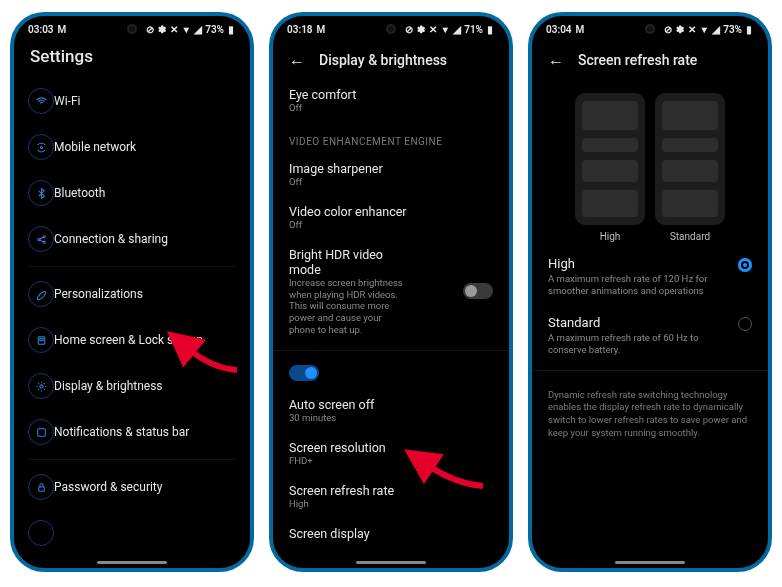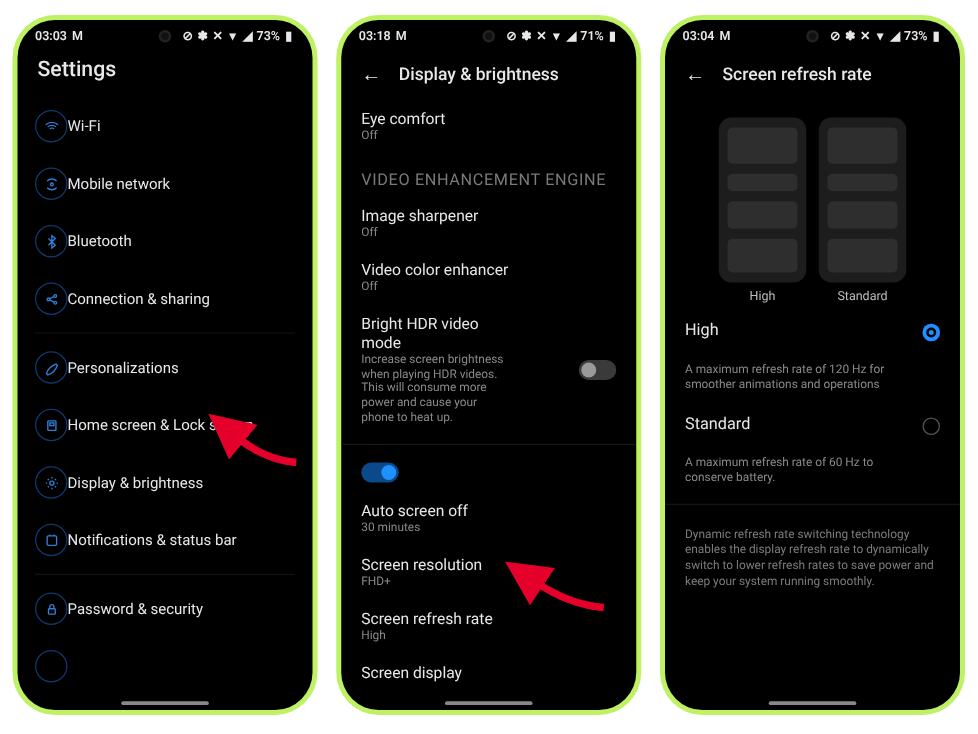--- a/index.html
+++ b/index.html
@@ -8,21 +8,21 @@
     width: 782px;
     height: 587px;
     font-family: -apple-system, "Segoe UI", Roboto, sans-serif;
     display: flex;
     justify-content: space-between;
     padding: 12px 10px;
   }
   .phone {
     width: 244px;
     height: 560px;
-    background: #bef264;
+    background: #0369a1;
     border-radius: 34px;
     padding: 4px;
     position: relative;
     overflow: hidden;
   }
   .phone-screen {
     width: 100%; height: 100%;
     background: #000;
     border-radius: 30px;
     overflow: hidden;
@@ -79,21 +79,21 @@
   
   .row {
     padding: 8px 16px;
   }
   .row .label { font-size: 12.5px; color: #e8e8e8; }
   .row .sub { font-size: 9.5px; color: #8a8a8a; margin-top: 0; line-height: 1.25; }
   .row.tog { display: flex; justify-content: space-between; align-items: center; gap: 45px; }
   .row.tog .txt { flex: 1; padding-right: 8px; }
   .section-head {
     padding: 14px 16px 6px 16px;
-    font-size: 13px; letter-spacing: 0.5px;
+    font-size: 10px; letter-spacing: 0.5px;
     color: #7a7a7a; text-transform: uppercase;
   }
   .toggle {
     width: 30px; height: 16px; border-radius: 8px;
     background: #3a3a3a; position: relative; flex-shrink:0;
   }
   .toggle::after {
     content: ""; position: absolute; width: 12px; height: 12px;
     border-radius: 50%; background: #9a9a9a; top: 2px; left: 2px;
   }
@@ -115,21 +115,21 @@
   .pv .b2 { height: 14px; }
   .pv .b3 { height: 22px; }
   .pv .b4 { height: 28px; }
   .pv-lbl { text-align: center; font-size: 10px; color: #bdbdbd; margin-top: 6px; }
 
   .opt {
     display: flex; justify-content: space-between; align-items: flex-start;
     padding: 10px 16px 8px 16px;
   }
   .opt .txt .label { font-size: 13px; }
-  .opt .txt .sub { font-size: 9.5px; color: #8a8a8a; margin-top: 18px; line-height: 1.25; max-width: 170px; }
+  .opt .txt .sub { font-size: 9.5px; color: #8a8a8a; margin-top: 2px; line-height: 1.25; max-width: 170px; }
   .radio {
     width: 14px; height: 14px; border-radius: 50%;
     border: 1.5px solid #555; flex-shrink: 0; margin-top: 2px;
   }
   .radio.on { border: none; background: #1e90ff; position: relative; }
   .radio.on::after {
     content: ""; position: absolute;
     width: 14px; height: 14px; border-radius: 50%;
     box-shadow: inset 0 0 0 3px #1e90ff, inset 0 0 0 5px #000;
     top: 0; left: 0;

